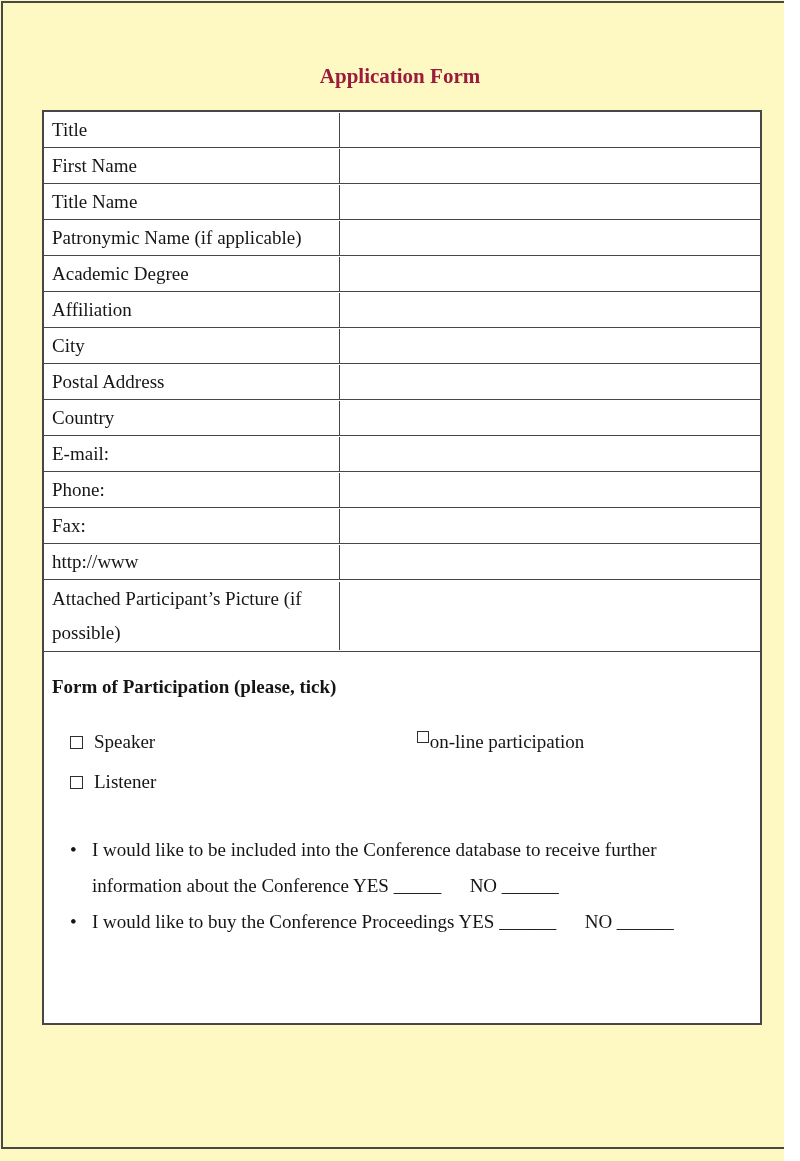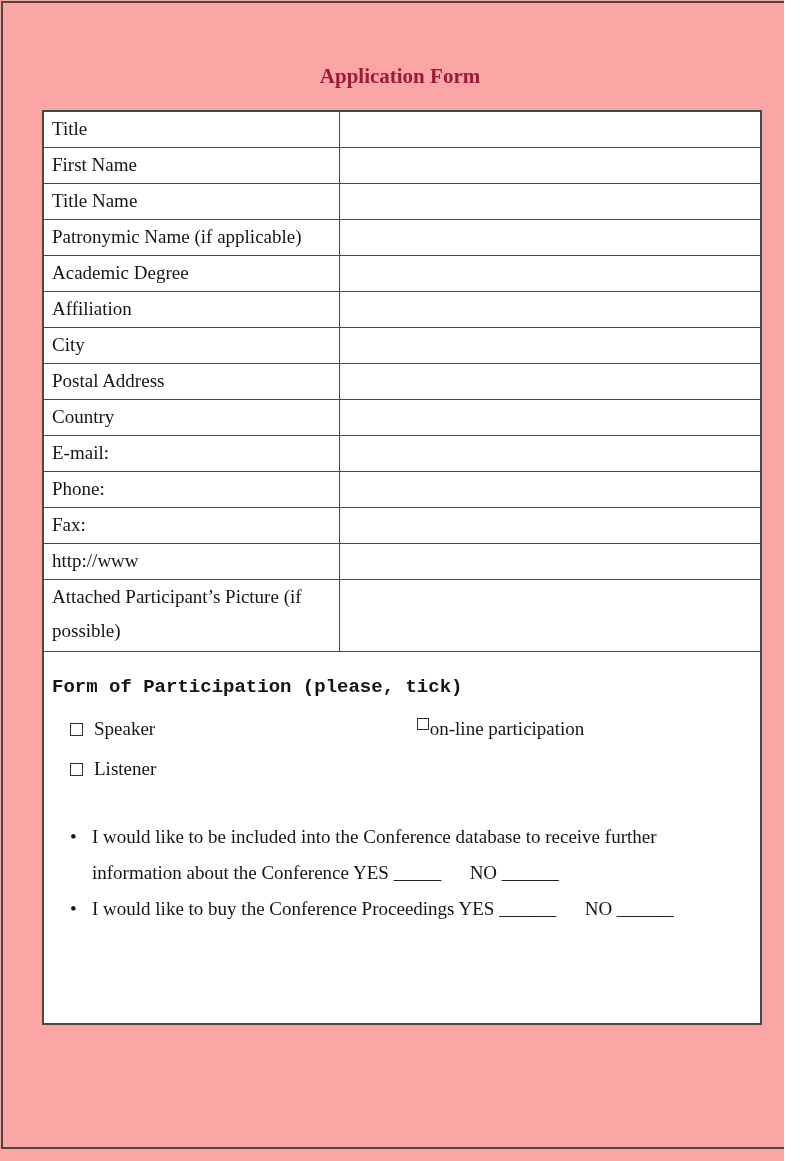--- a/index.html
+++ b/index.html
@@ -1,20 +1,20 @@
 <!DOCTYPE html>
 <html><head>
 <meta charset="utf-8">
 <style>
   html, body { margin: 0; padding: 0; background: #ffffff; }
   .page {
     position: relative;
     width: 784px;
     height: 1161px;
-    background: #fca5a5;
+    background: #fef9c3;
     font-family: "Liberation Serif", serif;
     color: #151515;
     overflow: hidden;
   }
   .page-border {
     position: absolute;
     left: 1px; top: 1px;
     width: 796px; height: 1148px;
     border: 2px solid #474747;
     box-sizing: border-box;
@@ -37,41 +37,41 @@
     width: 720px; height: 915px;
     border: 2px solid #474747;
     box-sizing: border-box;
     background: #ffffff;
   }
   .row {
     display: flex;
     height: 36px;
     border-bottom: 1.5px solid #474747;
     box-sizing: border-box;
+    align-items: center;
   }
   #rows .row:last-child { height: 72px; }
   .cell { box-sizing: border-box; }
   .cell.label {
     width: 296px;
     border-right: 1.5px solid #474747;
     padding: 0 8px;
     font-size: 19px;
     line-height: 34px;
   }
   .cell.value { flex: 1; cursor: text; }
 
   .participation {
     padding: 24px 8px 0;
     font-size: 19px;
   }
   .part-heading {
     font-weight: bold;
     line-height: 22px;
-    margin-bottom: 11px;
-    font-family: Liberation Mono, monospace;
+    margin-bottom: 24px;
   }
   .check-row {
     padding-left: 18px;
     height: 40px;
     line-height: 40px;
     font-family: Liberation Serif, serif;
   }
   .check-item.first { display: inline-block; width: 342px; }
   .check-item { cursor: pointer; }
   .checkbox {

